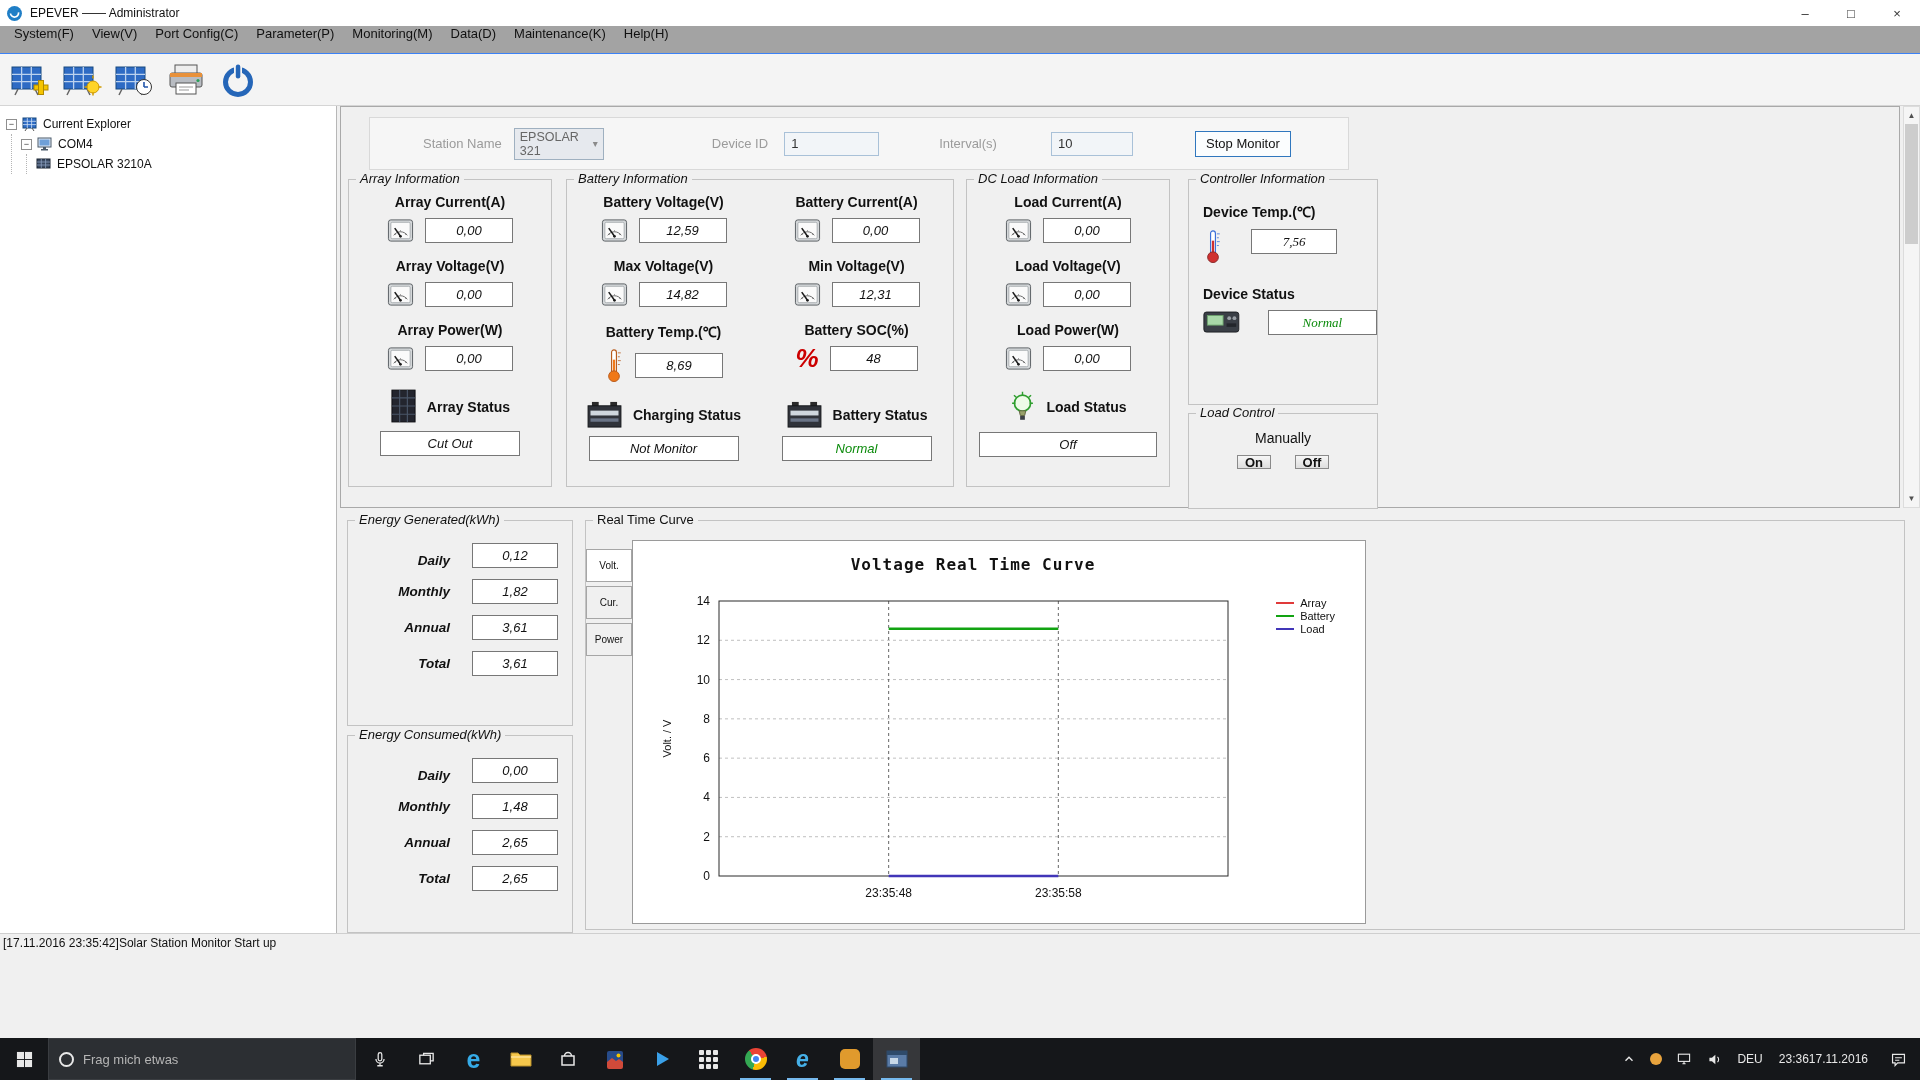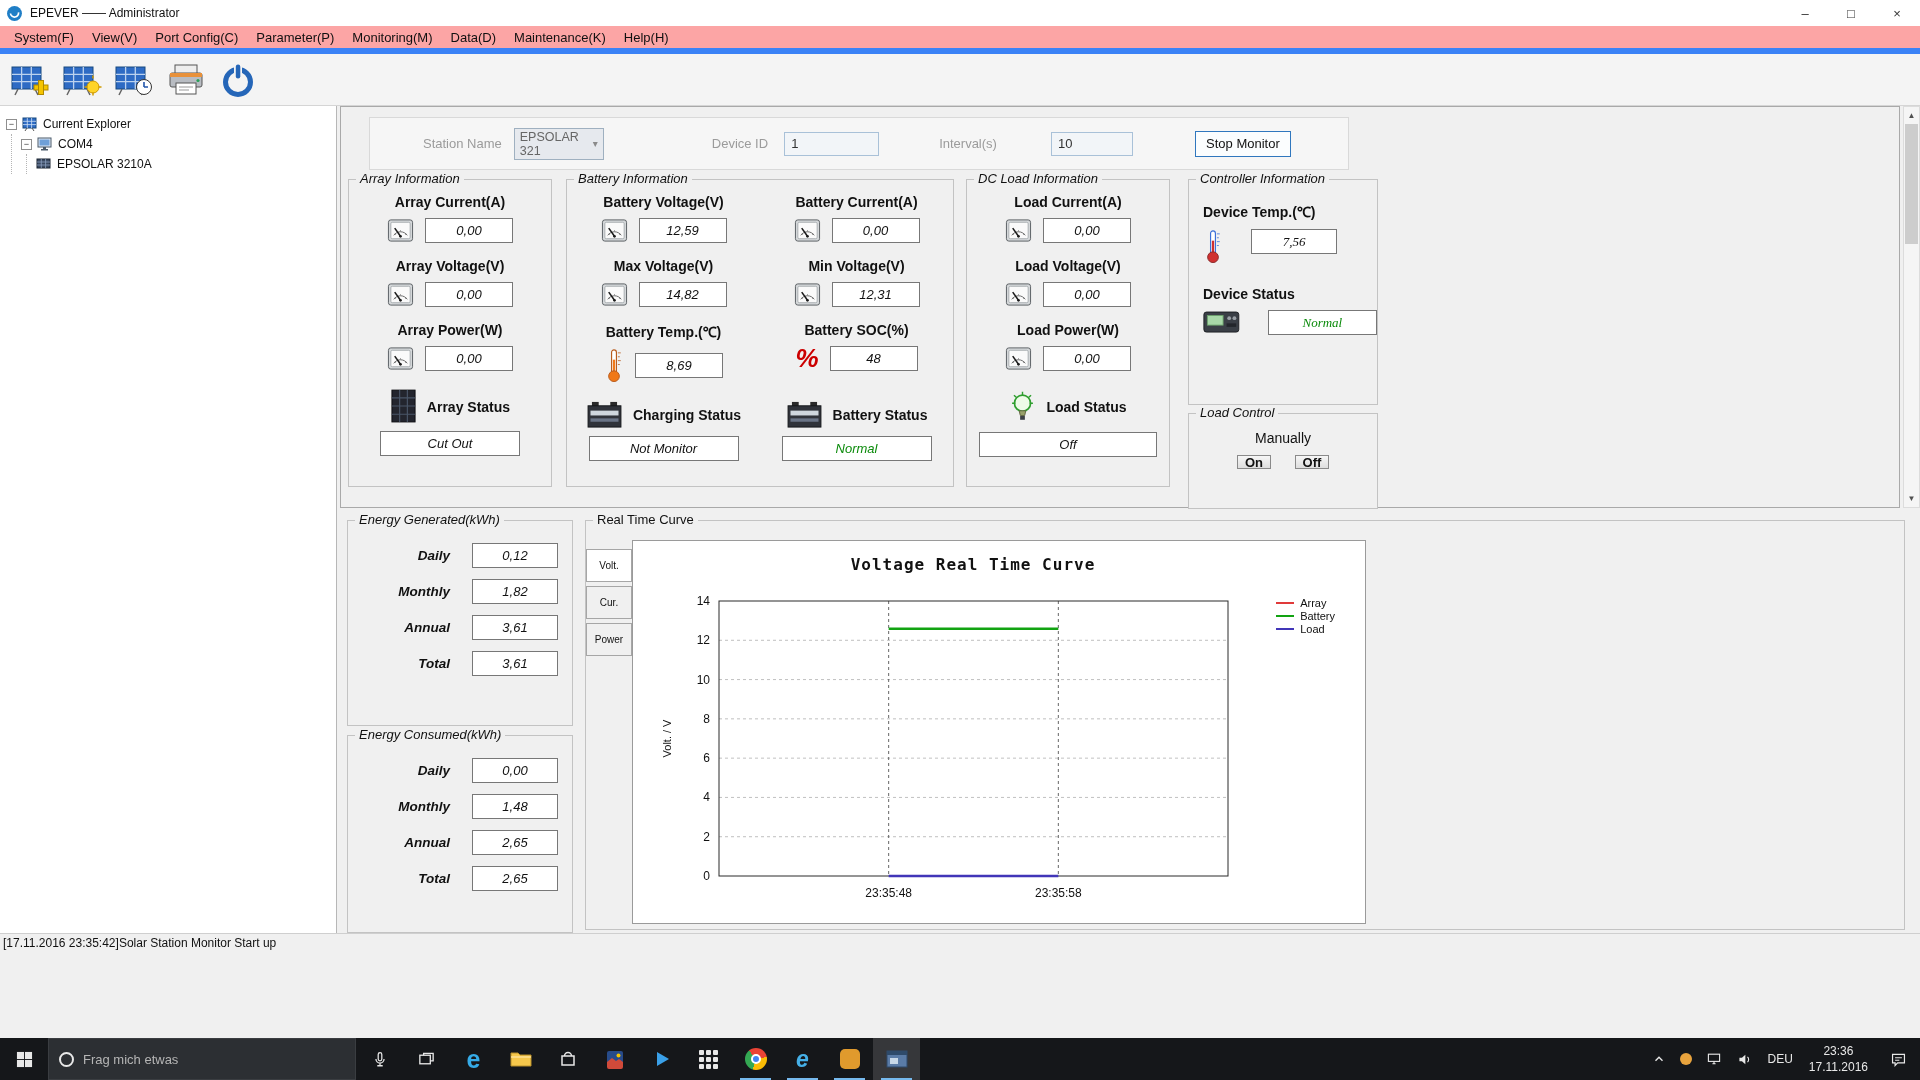--- a/index.html
+++ b/index.html
@@ -6,21 +6,21 @@
 html,body{width:1920px;height:1080px;}
 body{font-family:"Liberation Sans",sans-serif;font-size:13px;color:#111;background:#f0f0f0;overflow:hidden;position:relative;}
 svg{display:block;}
 
 .titlebar{height:26px;background:#fff;display:flex;align-items:center;}
 .app-logo{width:17px;height:17px;margin:0 7px 0 6px;}
 .title-text{font-size:12px;}
 .win-controls{margin-left:auto;display:flex;height:100%;}
 .win-btn{width:46px;display:flex;align-items:center;justify-content:center;font-size:13px;color:#333;}
 
-.menubar{height:28px;background:#fca5a5;border-bottom:6px solid #3b82f6;display:flex;align-items:center;padding-left:5px;}
+.menubar{height:28px;background:#a3a3a3;border-bottom:1px solid #3b82f6;display:flex;align-items:flex-start;padding-left:5px;}
 .menu-item{padding:0 9px;}
 
 .toolbar{height:52px;background:#f4f4f4;border-bottom:1px solid #d5d5d5;display:flex;align-items:center;gap:8px;padding-left:8px;}
 .tool-btn{width:44px;height:44px;display:flex;align-items:center;justify-content:center;}
 .tool-btn svg{width:40px;height:40px;}
 
 .content{display:flex;height:827px;}
 .tree-panel{width:337px;background:#fff;border-right:1px solid #b7b7b7;padding:8px 2px 0 6px;font-size:12px;overflow:hidden;}
 .tree-row{display:flex;align-items:center;gap:5px;height:20px;white-space:nowrap;}
 .expander{width:11px;height:11px;border:1px solid #8f8f8f;background:#fff;font-size:9px;line-height:9px;text-align:center;color:#333;flex:none;}
@@ -76,21 +76,21 @@
 .lc-body{display:flex;flex-direction:column;align-items:center;}
 .lc-label{font-weight:normal;font-size:14px;margin-top:16px;}
 .lc-btns{display:flex;gap:24px;margin-top:9px;}
 .lc-btn{width:34px;height:14px;background:linear-gradient(#f6f6f6,#dedede);border:1px solid #8a8a8a;font-weight:bold;display:flex;align-items:center;justify-content:center;}
 
 .bottom-row{display:flex;margin:12px 0 0 10px;}
 .energy-col{width:226px;display:flex;flex-direction:column;}
 .gb-gen{height:206px;}
 .gb-con{height:198px;margin-top:9px;}
 .e-row{display:flex;align-items:center;justify-content:flex-end;margin-top:11px;padding-right:14px;gap:22px;}
-.e-row:first-of-type{margin-top:22px;}
+.e-row:first-of-type{margin-top:22px;align-items:flex-end;}
 .e-label{font-weight:bold;font-style:italic;font-size:13.5px;}
 
 .gb-curve{flex:1;height:410px;margin-left:12px;margin-right:15px;position:relative;}
 .vtabs{position:absolute;left:0;top:28px;width:46px;}
 .vtab{height:33px;border:1px solid #a6a6a6;background:#f0f0f0;display:flex;align-items:center;justify-content:center;font-size:10px;margin-bottom:4px;}
 .vtab.active{background:#fff;}
 .chart-panel{position:absolute;left:46px;top:19px;width:734px;height:384px;background:#fff;border:1px solid #9a9a9a;}
 .chart-title{margin-top:14px;width:680px;text-align:center;font-family:"DejaVu Sans Mono",monospace;font-weight:bold;font-size:16px;letter-spacing:1px;}
 .legend{position:absolute;top:56px;right:30px;}
 .lg-row{display:flex;align-items:center;gap:6px;height:12px;margin-bottom:1px;}
@@ -111,21 +111,21 @@
 .tb-icon.active{background:rgba(255,255,255,.14);}
 .edge-e{color:#35abe8;font-size:25px;font-weight:bold;line-height:25px;}
 .ie-e{color:#45b0e8;font-size:23px;font-weight:bold;font-style:italic;line-height:23px;}
 .chrome-outer{width:22px;height:22px;border-radius:50%;background:conic-gradient(from -40deg,#ea4335 0 33%,#fbbc05 33% 66%,#34a853 66% 100%);display:flex;align-items:center;justify-content:center;}
 .chrome-inner{width:10px;height:10px;border-radius:50%;background:#4285f4;border:2px solid #fff;}
 .orange-dot{width:20px;height:20px;border-radius:5px;background:#e09a2d;}
 .grid-dots{display:grid;grid-template-columns:repeat(3,5px);grid-gap:2px;}
 .grid-dots span{width:5px;height:5px;background:#e8e8e8;border-radius:1px;}
 .tray{margin-left:auto;display:flex;align-items:center;}
 .tray-item{display:flex;align-items:center;justify-content:center;height:100%;padding:0 7px;color:#e8e8e8;font-size:12px;}
-.tray-clock{flex-direction:column;line-height:1.35;text-align:center;padding:0 9px;}
+.tray-clock{flex-direction:row;line-height:1.35;text-align:center;padding:0 9px;}
 .tray-orange{width:12px;height:12px;border-radius:50%;background:#e8a33d;}
 </style>
 </head>
 <body>
 
 <svg width="0" height="0" style="position:absolute">
 <defs>
   <g id="i-gauge">
     <rect x="1.5" y="3" width="25" height="22" rx="2.5" fill="#d5d8da" stroke="#5a5f63"></rect>
     <rect x="4" y="5.5" width="20" height="17" rx="1.5" fill="#fafafa" stroke="#9aa0a4" stroke-width="0.8"></rect>

